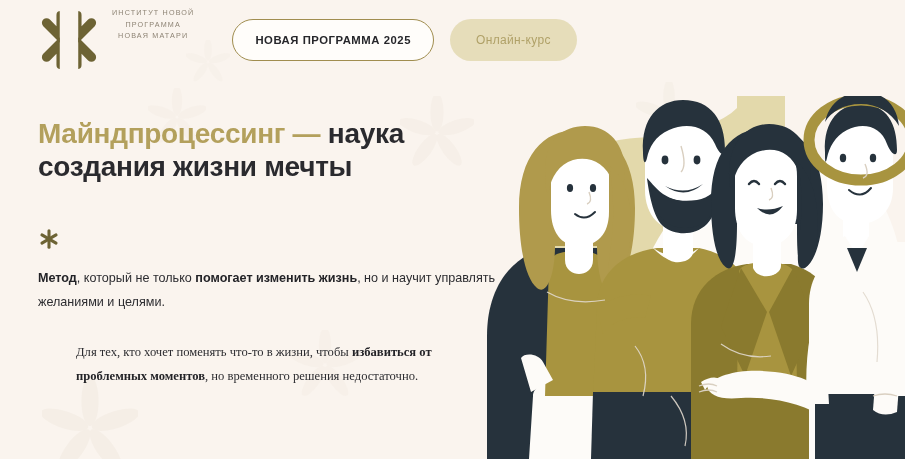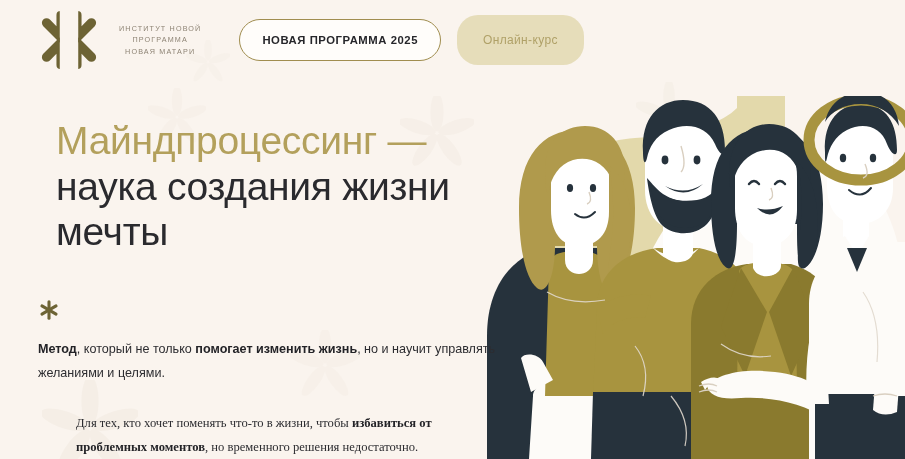--- a/index.html
+++ b/index.html
@@ -21,21 +21,21 @@
   .wm svg { display:block; width:100%; height:100%; }
 
   
   .header {
     position:absolute; top:0; left:0;
     width:905px; height:80px;
     display:flex; align-items:center;
     padding-left:36px;
     z-index:5;
   }
-  .brand { display:flex; align-items:center; gap:17px; }
+  .brand { display:flex; gap:10px; }
   .brand-mark { width:66px; height:66px; flex:0 0 66px; }
   .brand-mark svg { display:block; width:100%; height:100%; }
   .brand-text {
     font-size:7.2px;
     letter-spacing:1.15px;
     line-height:1.62;
     color:#8d8374;
     text-align:center;
     font-weight:400;
     white-space:nowrap;
@@ -49,46 +49,45 @@
     border-radius:21px;
     background:#fffdfa;
     display:flex; align-items:center; justify-content:center;
     font-size:11.3px;
     font-weight:700;
     letter-spacing:.55px;
     color:#26262a;
     white-space:nowrap;
   }
   .pill-solid {
-    height:50px;
+    height:42px;
     padding:0 26px;
     border-radius:21px;
     background:#e6ddba;
     display:flex; align-items:center; justify-content:center;
     font-size:12px;
     font-weight:400;
     letter-spacing:.35px;
     color:#b0a168;
     white-space:nowrap;
   }
 
   
   .copy {
     position:absolute;
     left:38px; top:118px;
     width:460px;
     z-index:4;
   }
   .headline {
-    font-size:39px;
+    font-size:28px;
     line-height:1.17;
-    font-weight:400;
+    font-weight:700;
     letter-spacing:-.3px;
     color:#2a2a2e;
-    margin-left:18px;
   }
   .headline .gold { color:#b3a05c; }
 
   .bullet-row {
     display:flex; align-items:flex-start; gap:16px;
     margin-top:42px;
     flex-direction:column;
   }
   .bullet-mark { width:22px; height:22px; flex:0 0 22px; margin-top:2px; }
   .bullet-mark svg { display:block; width:100%; height:100%; }

